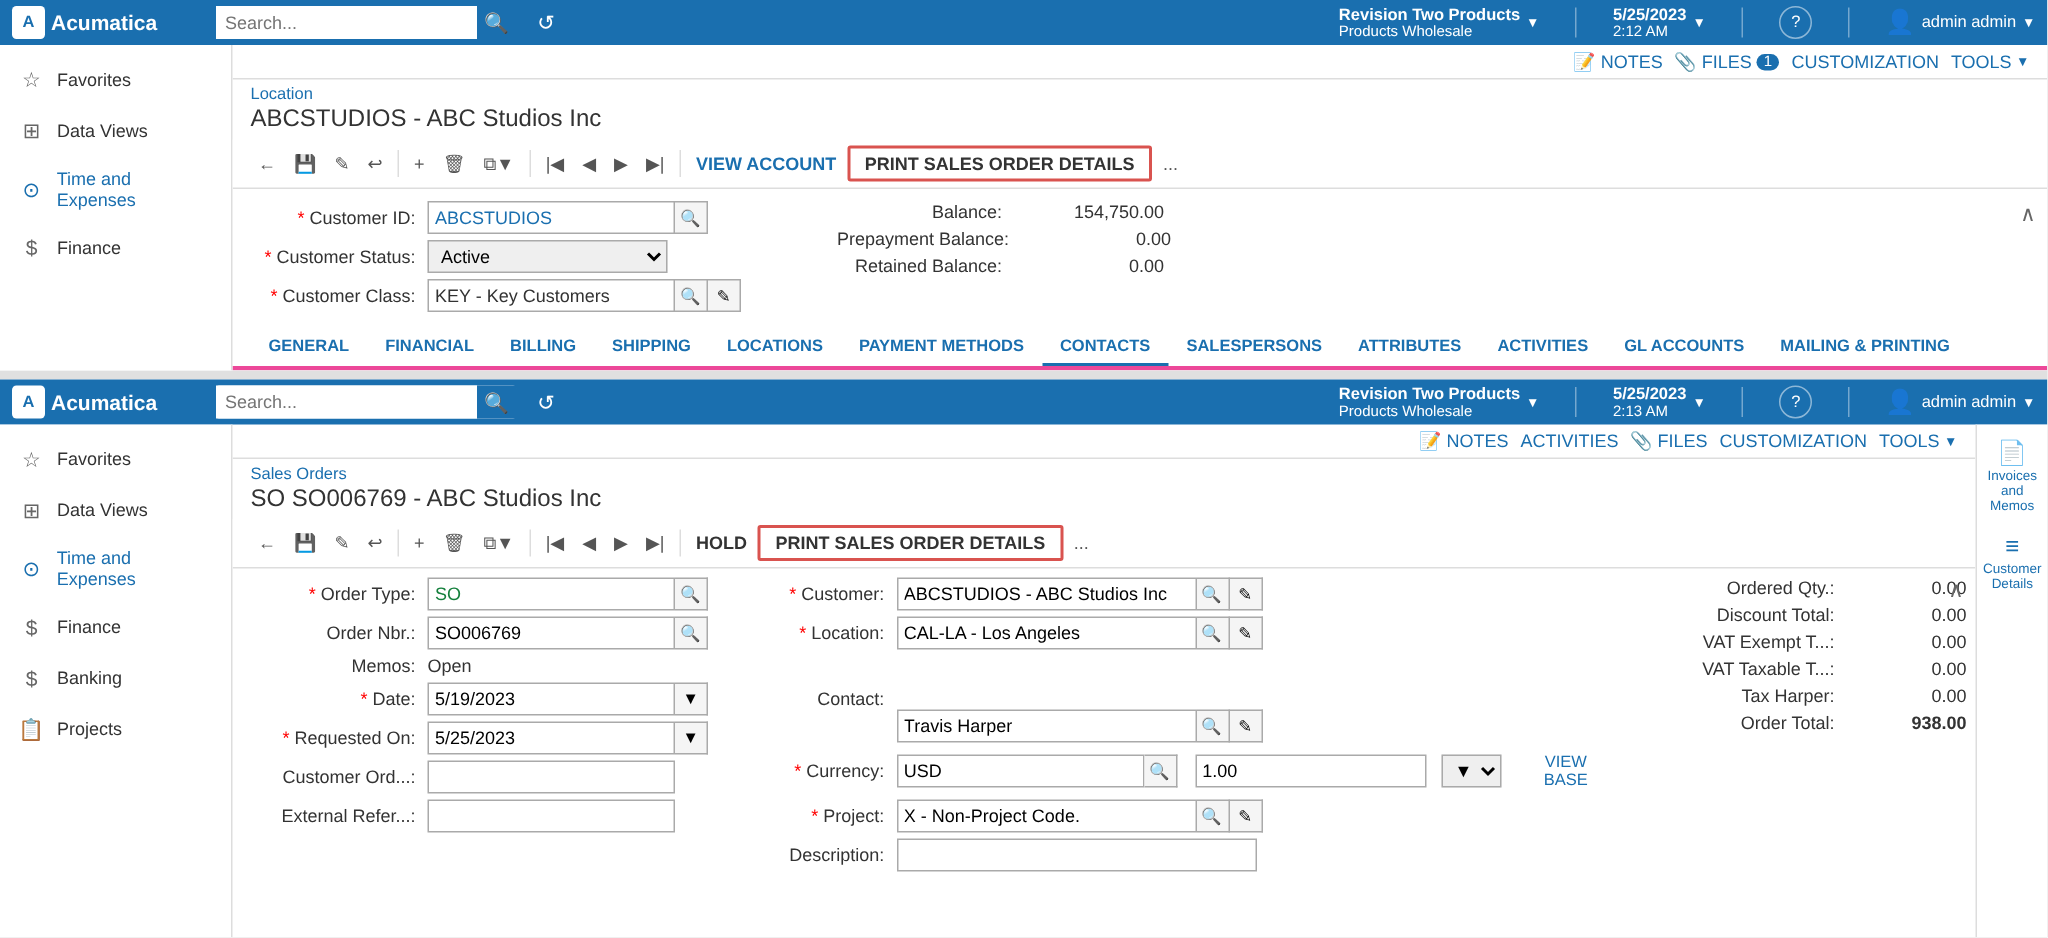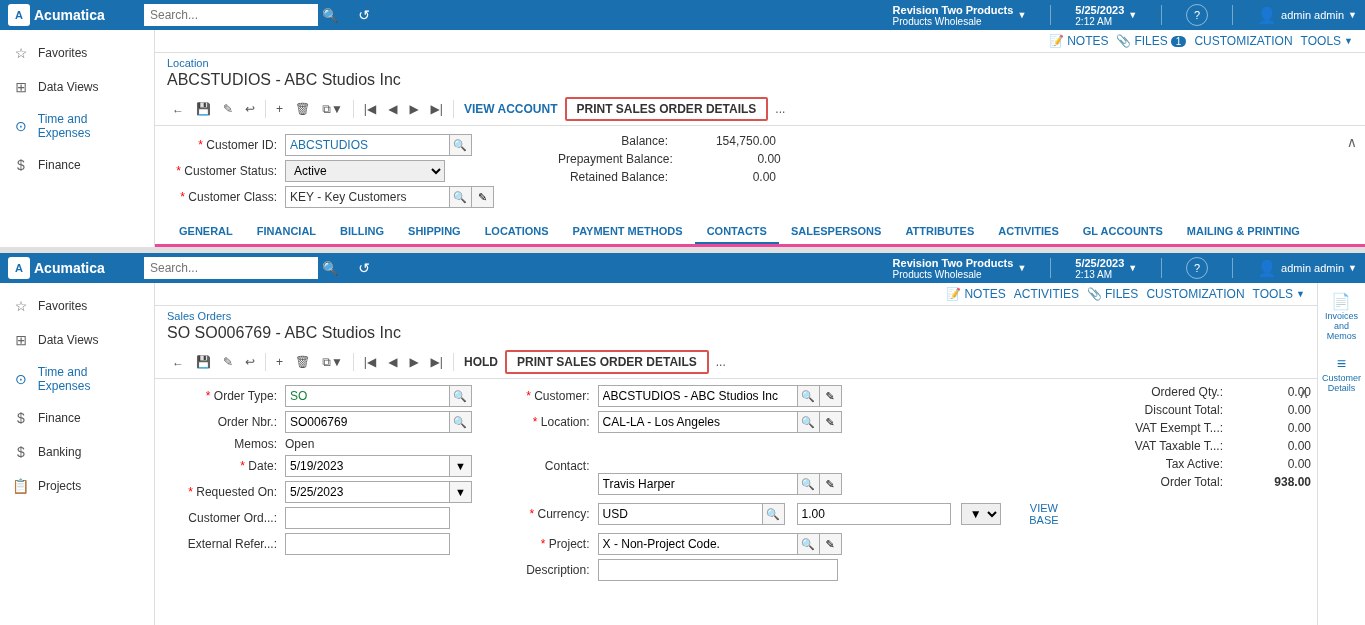--- a/index.html
+++ b/index.html
@@ -561,21 +561,21 @@
               </div>
               <div class="form-row">
                 <span class="form-label" style="min-width:130px;">VAT Exempt T...:</span>
                 <span class="form-value-num">0.00</span>
               </div>
               <div class="form-row">
                 <span class="form-label" style="min-width:130px;">VAT Taxable T...:</span>
                 <span class="form-value-num">0.00</span>
               </div>
               <div class="form-row">
-                <span class="form-label" style="min-width:130px;">Tax Active:</span>
+                <span class="form-label" style="min-width:130px;">Tax Harper:</span>
                 <span class="form-value-num">0.00</span>
               </div>
               <div class="form-row">
                 <span class="form-label" style="min-width:130px;">Order Total:</span>
                 <span class="form-value-num" style="font-weight:bold;">938.00</span>
               </div>
             </div>
           </div>
         </div>
       </div>

